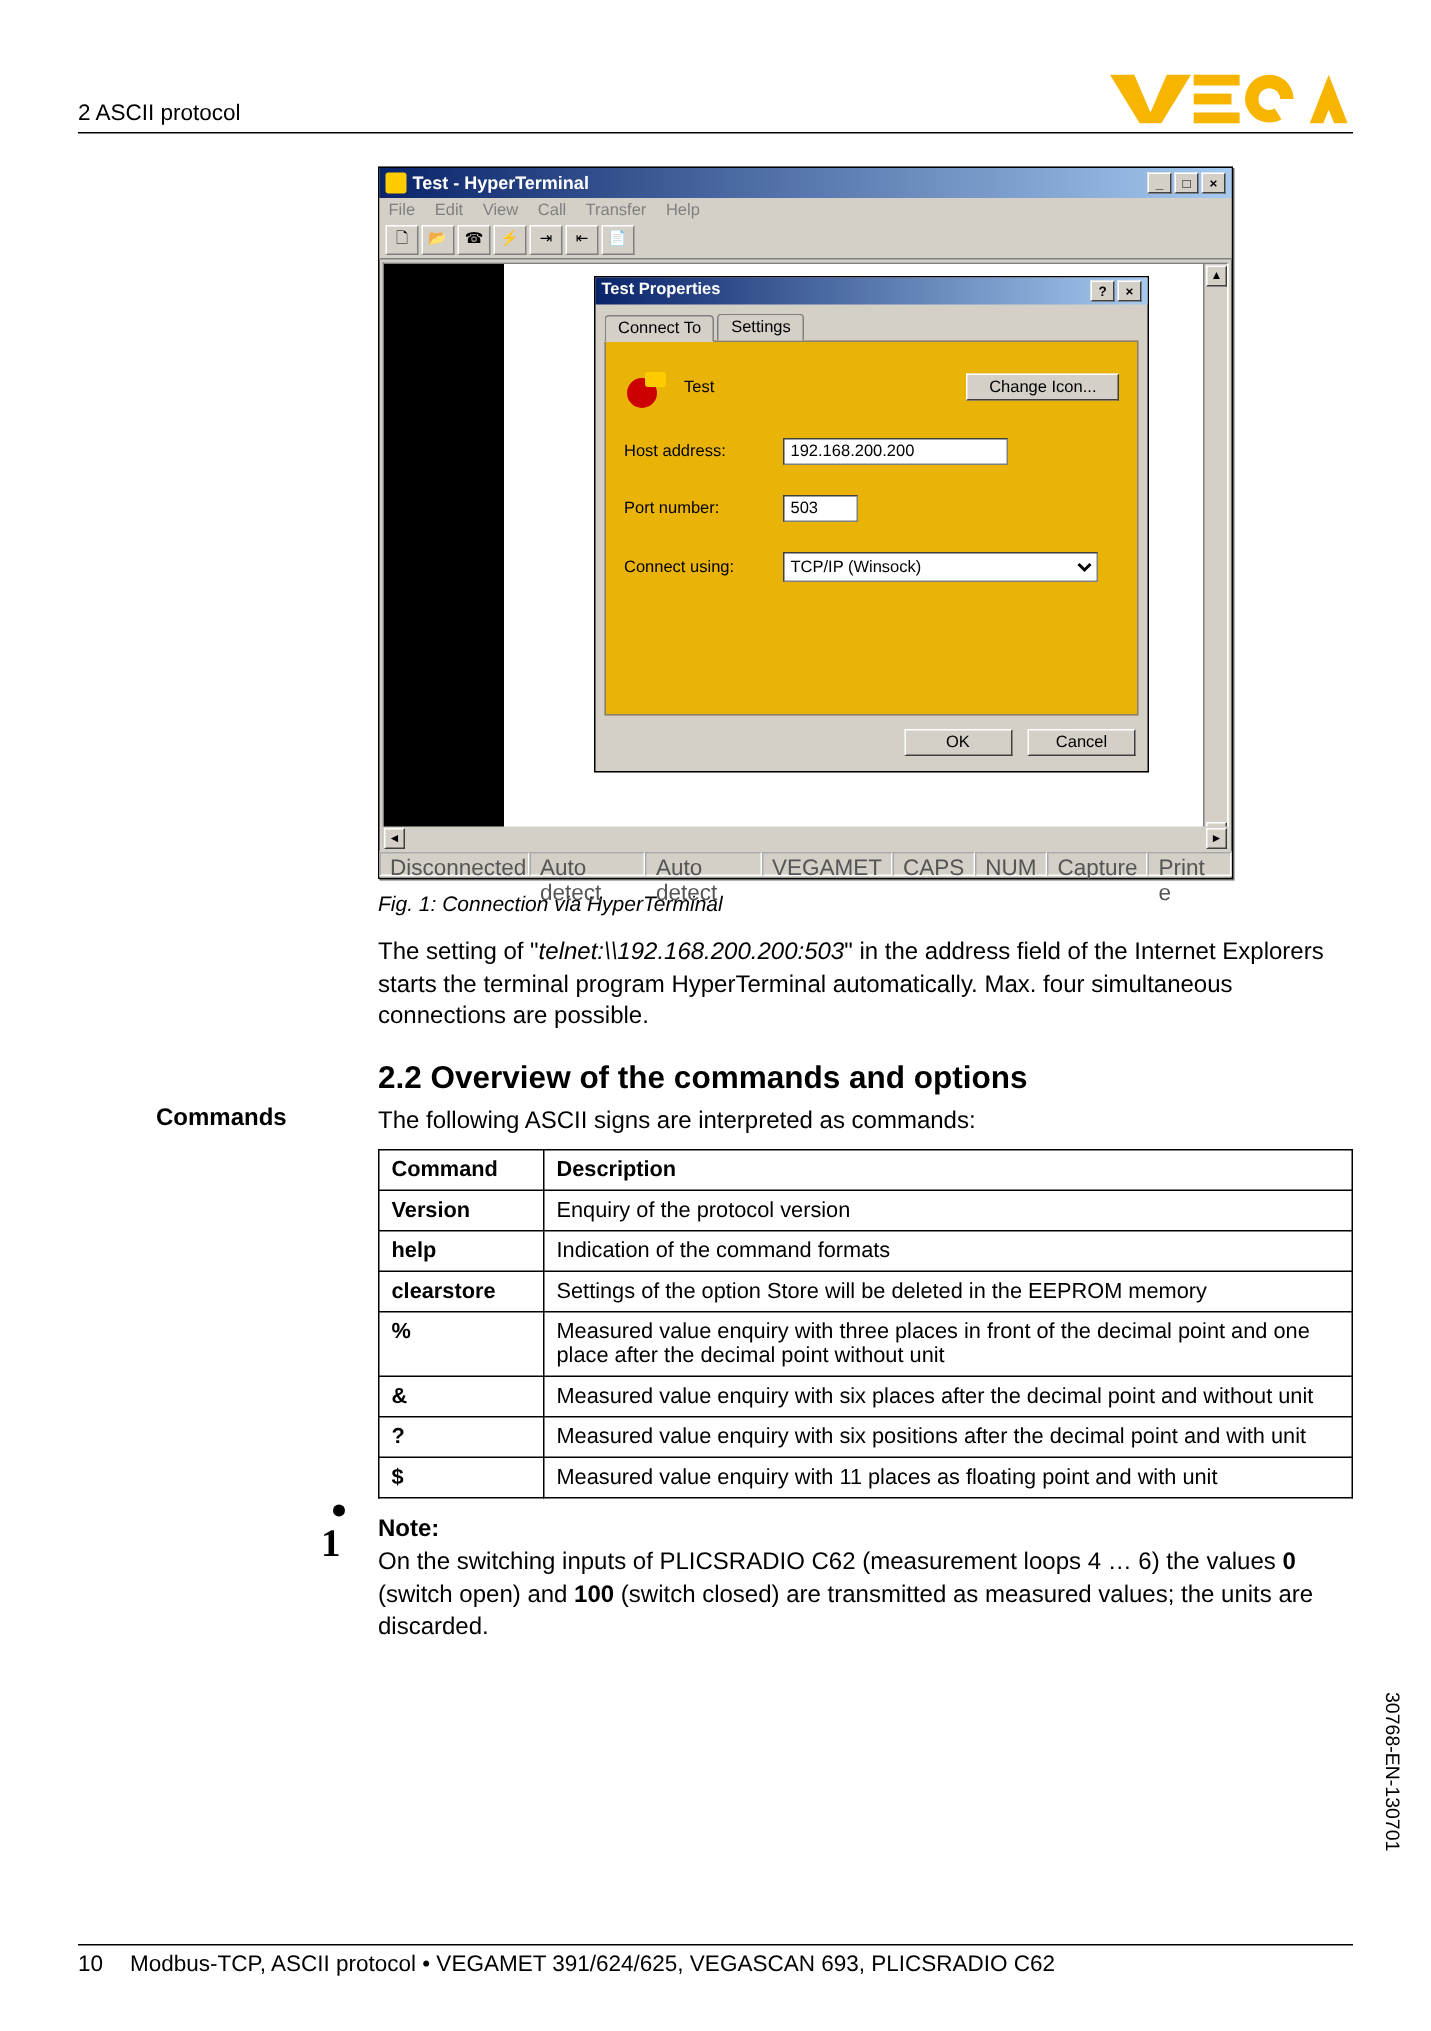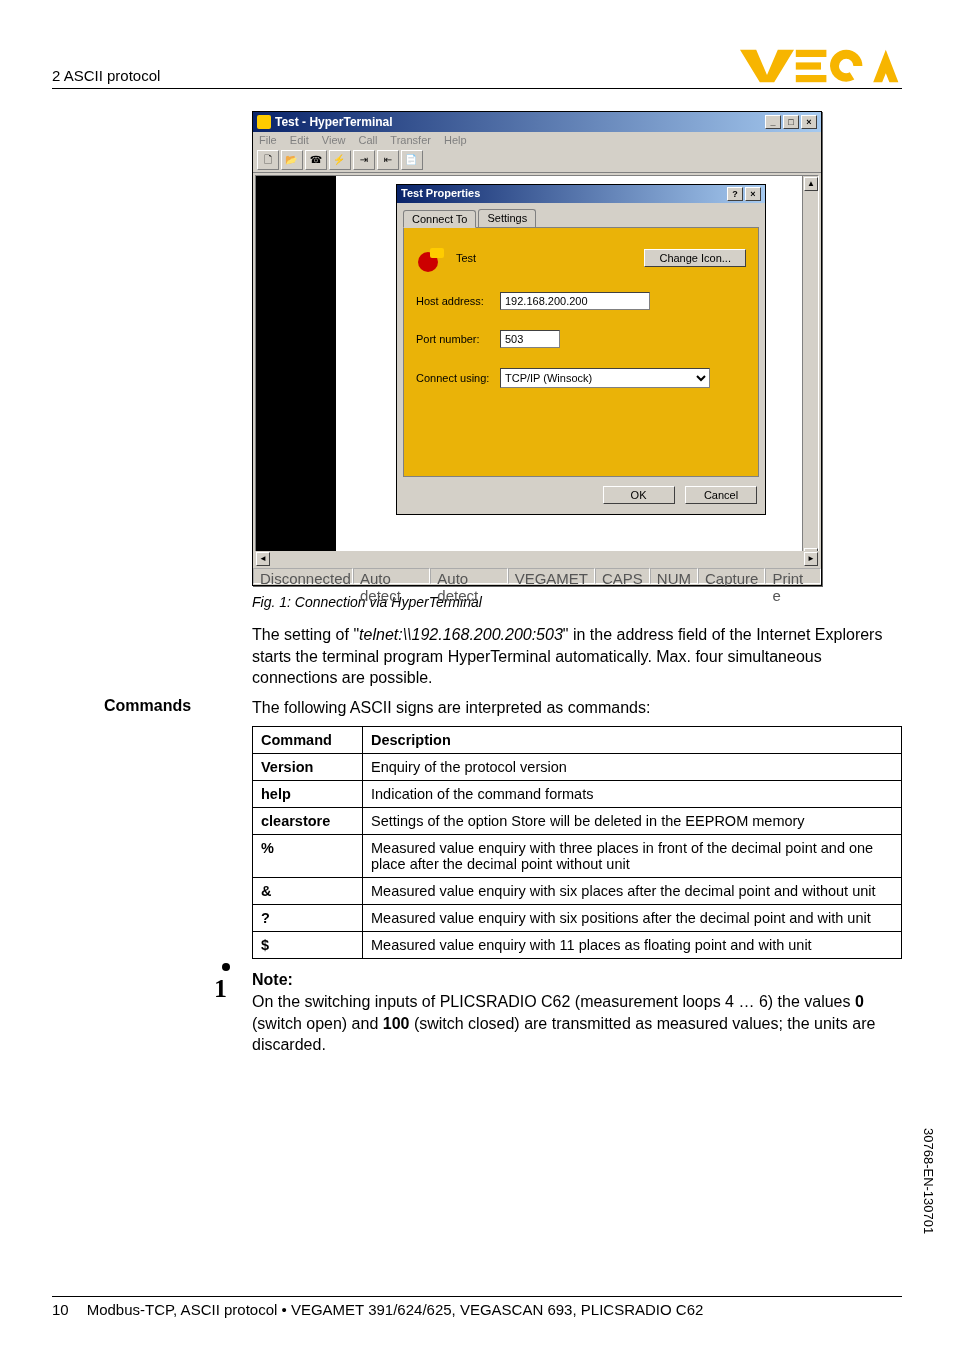--- a/index.html
+++ b/index.html
@@ -127,21 +127,21 @@
     border-top-right-radius: 3px;
   }
   .props-tab.active { background:#d4d0c8; border-bottom:1px solid #d4d0c8; position:relative; top:1px; }
   .props-panel {
     border: 1px solid #808080;
     padding: 14px 12px;
     min-height: 250px;
     background:#eab308;
   }
   .props-row { display:flex; align-items:center; margin-bottom: 20px; font-size:11px; }
-  .props-row label { width: 84px; }
+  .props-row label { width: 106px; }
   .props-input {
     font-size: 11px; padding: 2px 4px;
     border: 1px solid #808080;
     border-top-color:#404040; border-left-color:#404040;
     background:#fff; width: 150px; font-family: Arial;
   }
   .props-icon-row { display:flex; align-items:center; gap:8px; margin-bottom:18px; }
   .props-icon { width:32px; height:32px; }
   .props-select {
     font-size:11px; width:210px; height:20px;
@@ -274,21 +274,21 @@
                 <span style="font-size:11px;">Test</span>
                 <span style="flex:1"></span>
                 <button class="win-btn">Change Icon...</button>
               </div>
               <div class="props-row">
                 <label>Host address:</label>
                 <input class="props-input" value="192.168.200.200" style="">
               </div>
               <div class="props-row">
                 <label>Port number:</label>
-                <input class="props-input" style="width: 60px;" value="503">
+                <input class="props-input" style="width: 50px;" value="503">
               </div>
               <div class="props-row">
                 <label>Connect using:</label>
                 <select class="props-select">
                   <option>TCP/IP (Winsock)</option>
                 </select>
               </div>
             </div>
           </div>
           <div class="props-btnrow">
@@ -314,20 +314,21 @@
       <span class="ht-status-cell">Print e</span>
     </div>
   </div>
 
   <div class="fig-caption">Fig. 1: Connection via HyperTerminal</div>
 
   <p class="body-text">
     <span>The setting of "</span><i>telnet:\\192.168.200.200:503</i><span>" in the address field of the Internet Explorers starts the terminal program HyperTerminal automatically. Max. four simultaneous connections are possible.</span>
   </p>
 
+  <h2 class="sec-heading">2.2   Overview of the commands and options</h2>
 
   <div class="content-row">
     <span class="side-label" style="top:0">Commands</span>
     <p class="body-text">The following ASCII signs are interpreted as commands:</p>
   </div>
 
   <table class="cmd-table">
     <tbody>
         <tr>
       <th style="width:110px">Command</th>

